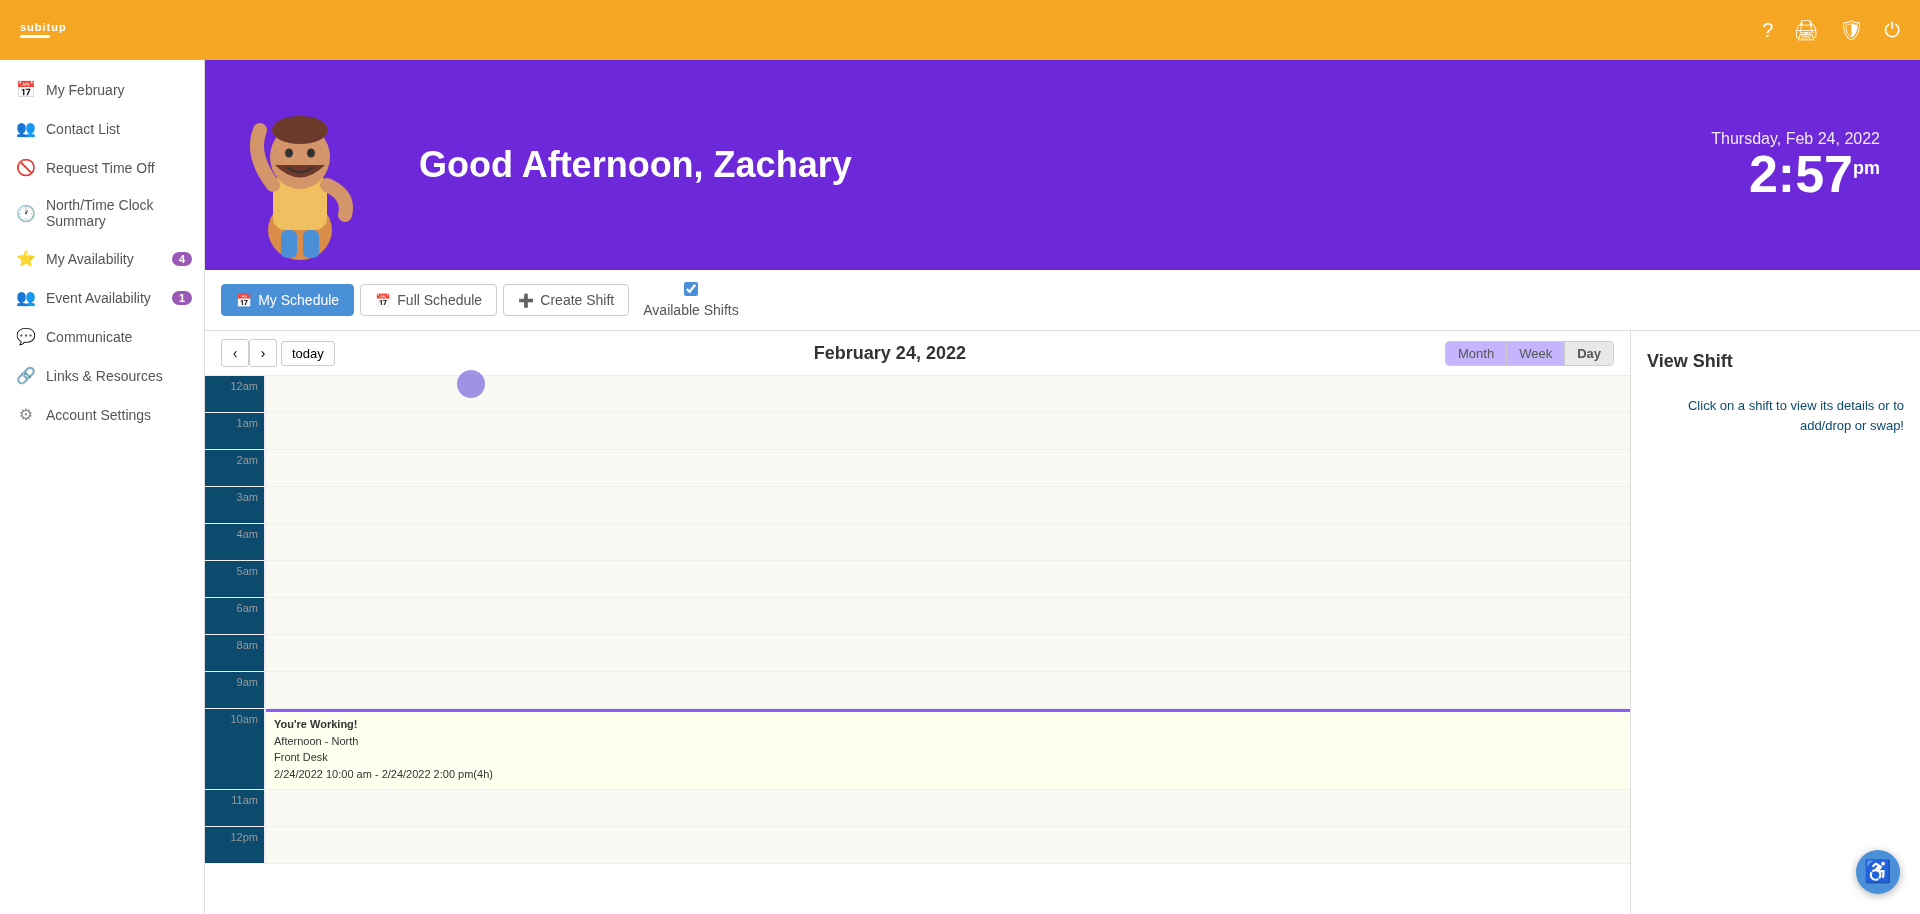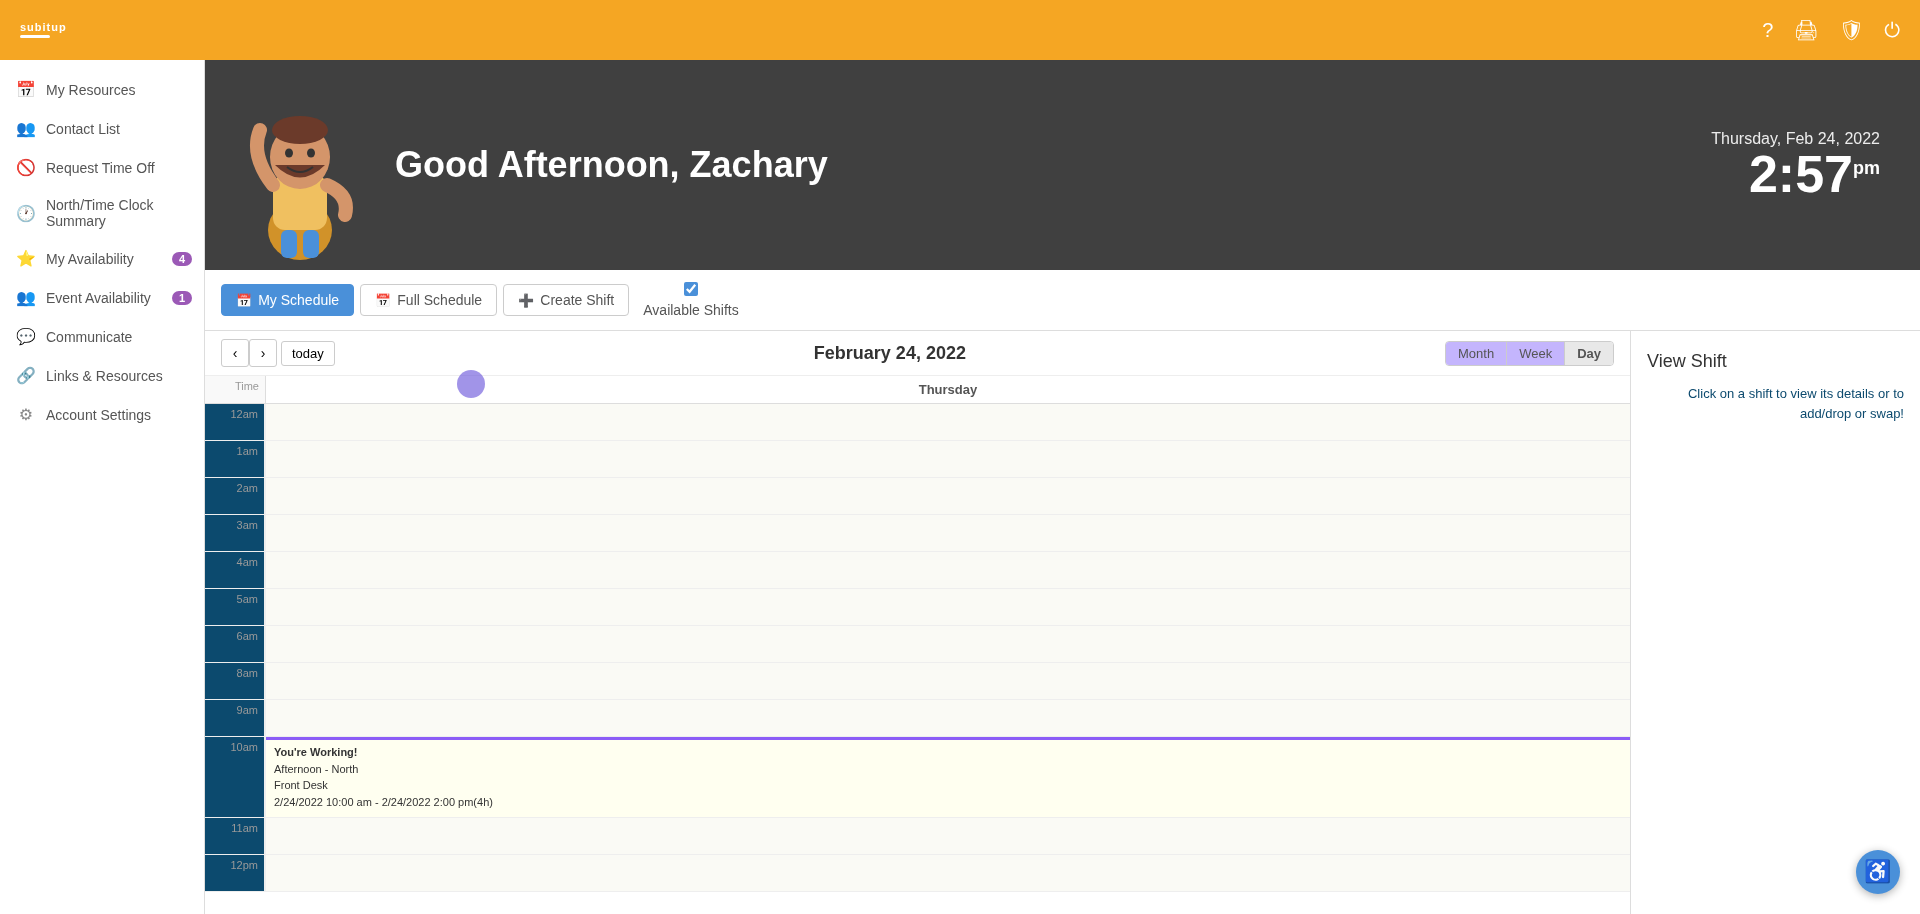--- a/index.html
+++ b/index.html
@@ -84,27 +84,28 @@
     
     #main {
       flex: 1;
       display: flex;
       flex-direction: column;
       overflow: hidden;
     }
 
     
     #banner {
-      background: #404040;
+      background: #6d28d9;
       height: 210px;
       display: flex;
       align-items: center;
       padding: 0 40px;
       position: relative;
       flex-shrink: 0;
+      gap: 24px;
     }
     .banner-mascot {
       width: 120px;
       height: 180px;
       position: relative;
       margin-right: 30px;
     }
     .banner-greeting {
       color: white;
       font-size: 36px;
@@ -309,23 +310,23 @@
     
     #view-shift-panel {
       width: 290px;
       border-left: 1px solid #ddd;
       padding: 20px 16px;
       flex-shrink: 0;
       background: white;
     }
     .vs-title {
       font-size: 18px;
-      font-weight: normal;
+      font-weight: bold;
       color: #333;
-      margin-bottom: 12px;
+      margin-bottom: 24px;
     }
     .vs-desc {
       font-size: 13px;
       color: #0c4a6e;
       line-height: 1.5;
       text-align: right;
     }
 
     
     #accessibility-btn {
@@ -372,21 +373,21 @@
     <span class="topbar-icon">🛡</span>
     <span class="topbar-icon">⏻</span>
   </div>
 </div>
 
 <div id="layout">
 
   <div id="sidebar">
     <div class="sidebar-item">
       <span class="si-icon">📅</span>
-      <span>My Resources</span>
+      <span>My February</span>
     </div>
     <div class="sidebar-item">
       <span class="si-icon">👥</span>
       <span>Contact List</span>
     </div>
     <div class="sidebar-item">
       <span class="si-icon">🚫</span>
       <span>Request Time Off</span>
     </div>
     <div class="sidebar-item">
@@ -486,24 +487,20 @@
             <button class="today-btn">today</button>
             <div class="cal-date-title">February 24, 2022</div>
             <div class="view-btns">
               <button class="view-btn">Month</button>
               <button class="view-btn">Week</button>
               <button class="view-btn active">Day</button>
             </div>
           </div>
 
           <div id="cal-grid">
-            <div class="cal-header-row">
-              <div class="cal-header-time" style="font-size:11px;padding:4px 6px;color:#999;text-align:right;background:#f9f9f9;">Time</div>
-              <div class="cal-header-day">Thursday</div>
-            </div>
             <div class="cal-body" id="cal-body-rows">
             <div class="cal-row">
                   <div class="cal-time">12am</div>
                   <div class="cal-cell"></div>
                 </div>
                 <div class="cal-row">
                   <div class="cal-time">1am</div>
                   <div class="cal-cell"></div>
                 </div>
                 <div class="cal-row">

